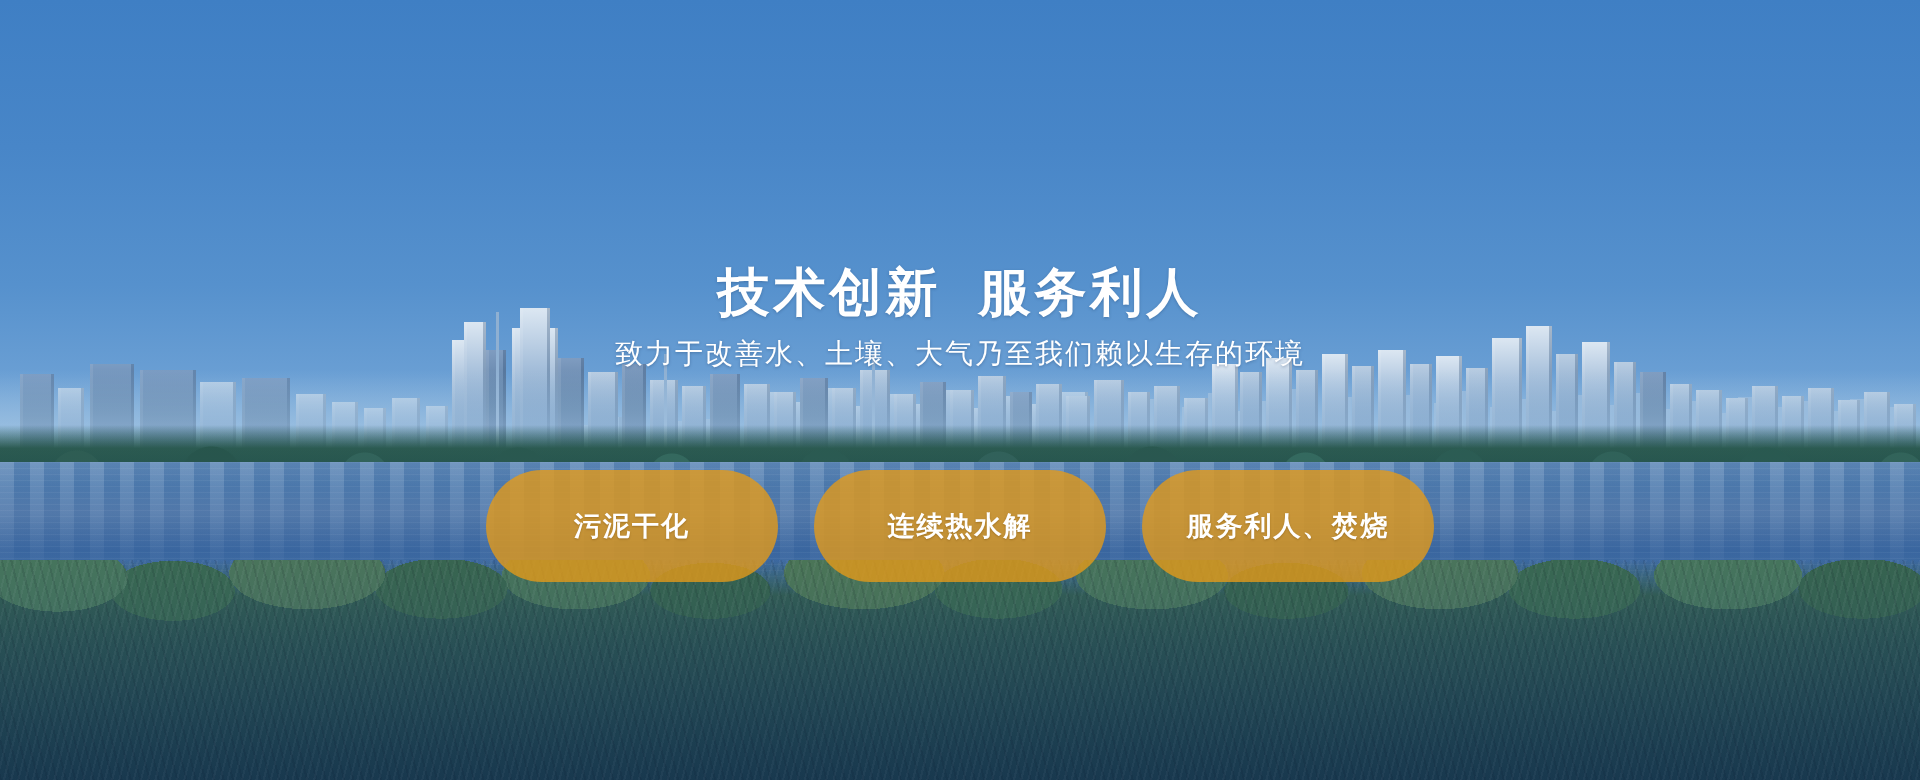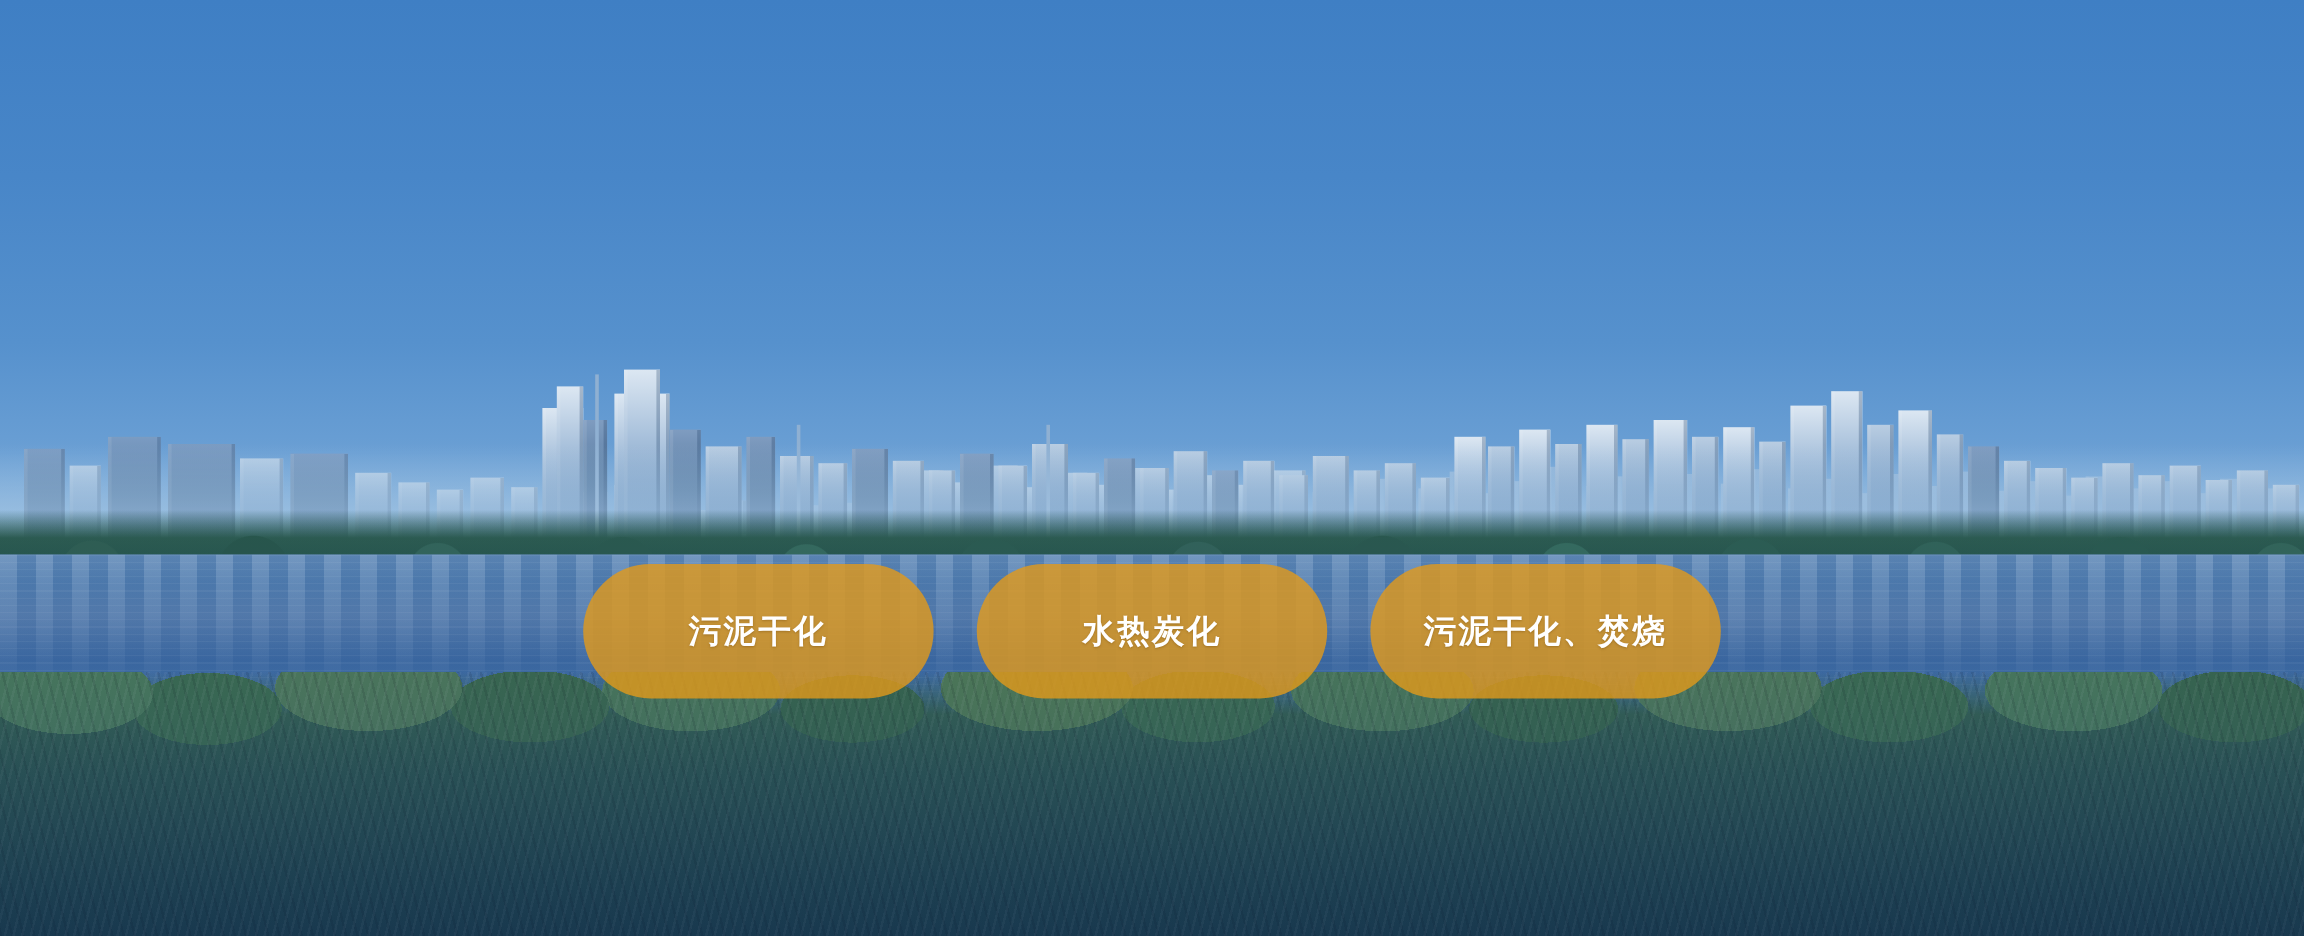--- a/index.html
+++ b/index.html
@@ -375,27 +375,29 @@
   </div>
 
   <div class="haze"></div>
   <div class="treeline-mid"></div>
   <div class="water"></div>
   <div class="reflections"></div>
   <div class="veg"></div>
   <div class="color-grade"></div>
 
   <div class="copy">
+    <h1 class="headline">技术创新  服务利人</h1>
+    <p class="subline">致力于改善水、土壤、大气乃至我们赖以生存的环境</p>
   </div>
 
   <div class="pills">
     <button class="pill">
       <span class="pill-label">污泥干化</span>
     </button>
     <button class="pill">
-      <span class="pill-label">水热炭化</span>
+      <span class="pill-label">连续热水解</span>
     </button>
     <button class="pill">
-      <span class="pill-label">污泥干化、焚烧</span>
+      <span class="pill-label">服务利人、焚烧</span>
     </button>
   </div>
 
 </div>
 
 </body></html>

